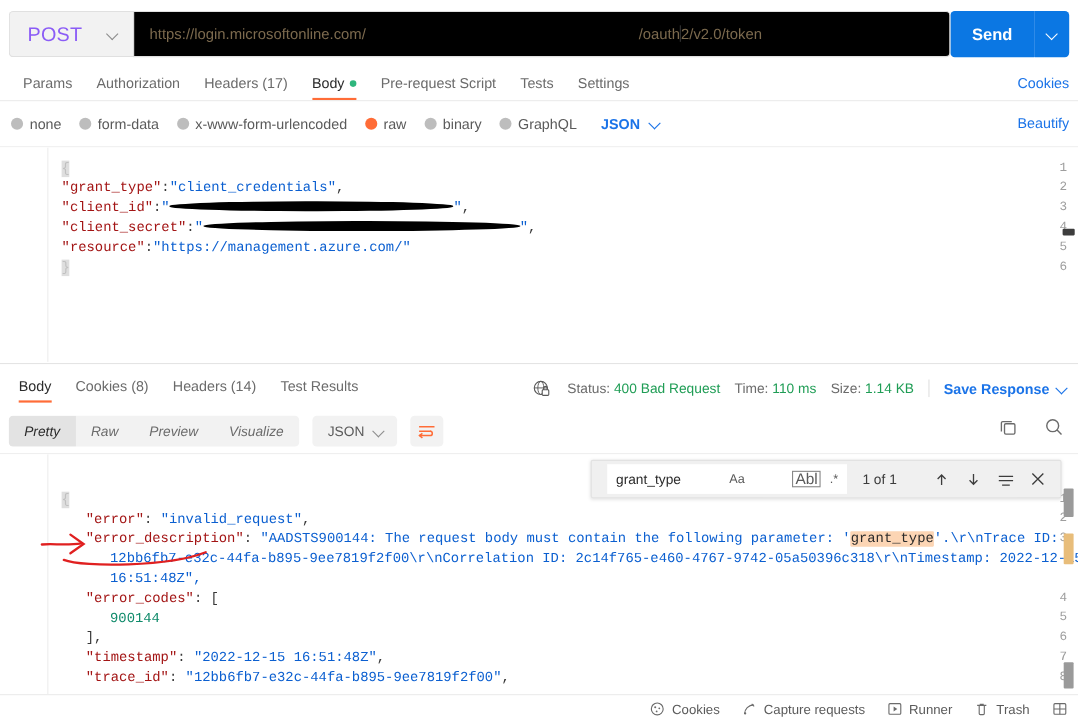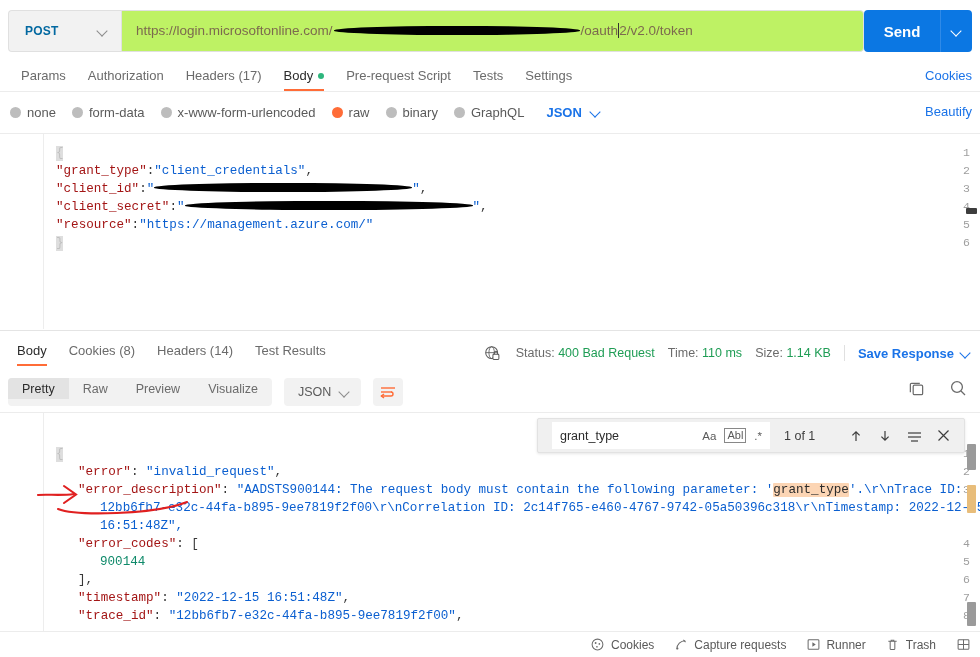--- a/index.html
+++ b/index.html
@@ -17,29 +17,29 @@
     position:absolute; top:10px; left:8px; width:964px; height:42px;
     display:flex; align-items:stretch;
   }
   .method-select {
     width:113px; height:42px; background:#f2f2f2;
     border:1px solid #e0e0e0; border-right:none;
     border-radius:4px 0 0 4px;
     display:flex; align-items:center; justify-content:space-between;
     padding:0 12px 0 16px; cursor:pointer;
   }
-  .method-select .m-label { font-size:12px; font-weight:700; color:#0369a1; letter-spacing:.2px;}
+  .method-select .m-label { font-size:18px; font-weight:400; color:#8b5cf6; letter-spacing:.2px;}
   .chev { width:12px; height:12px; display:inline-block; position:relative; }
   .chev::before {
     content:""; position:absolute; left:1px; top:2px;
     width:7px; height:7px; border-right:1.4px solid #8c8c8c; border-bottom:1.4px solid #8c8c8c;
     transform: rotate(45deg);
   }
   .url-input {
-    flex:1; height:42px; background:#bef264; border:1px solid #e0e0e0;
+    flex:1; height:42px; background:#000000; border:1px solid #e0e0e0;
     border-radius:0 4px 4px 0; display:flex; align-items:center;
     padding:0 14px; position:relative; overflow:hidden;
   }
   .url-text { font-size:13.5px; color:#7c6a4e; white-space:nowrap; font-family:"Liberation Sans", sans-serif;}
   .redact {
     display:inline-block; background:#000; border-radius:48%;
     vertical-align:middle; position:relative; top:-1px;
   }
   .caret {
     display:inline-block; width:1px; height:15px; background:#333;
@@ -135,22 +135,22 @@
   .meta-sep { width:1px; height:16px; background:#e0e0e0; }
   .save-resp { color:#1a73e8; font-size:13px; font-weight:600; cursor:pointer; display:flex; align-items:center; gap:6px;}
   .save-resp .chev::before { border-color:#1a73e8; }
 
   
   .view-toolbar { position:absolute; top:378px; left:8px; display:flex; align-items:center; gap:6px; }
   .seg {
     display:flex; background:#f2f2f2; border-radius:4px; overflow:hidden; height:28px;
   }
   .seg-btn {
-    font-size:12.5px; color:#6b6b6b; padding:0 14px; height:21px;
-    display:flex; align-items:center; cursor:pointer;
+    font-size:12.5px; color:#6b6b6b; padding:0 14px; height:28px;
+    display:flex; align-items:center; cursor:pointer;font-style:italic;
   }
   .seg-btn.active { background:#e3e3e3; color:#2b2b2b; }
   .mini-sel {
     height:28px; background:#f2f2f2; border-radius:4px; display:flex; align-items:center;
     padding:0 10px 0 14px; gap:8px; cursor:pointer; margin-left:6px;
   }
   .mini-sel .ms-label { font-size:12.5px; color:#5a5a5a; }
   .wrap-btn {
     width:30px; height:28px; background:#f2f2f2; border-radius:4px;
     display:flex; align-items:center; justify-content:center; cursor:pointer; margin-left:6px;
@@ -163,21 +163,21 @@
     position:absolute; top:418px; left:537px; width:428px; height:35px;
     background:#f0f0f0; border:1px solid #e2e2e2; border-radius:2px;
     display:flex; align-items:center; box-shadow:0 1px 3px rgba(0,0,0,.10);
   }
   .find-input {
     margin:4px 0 4px 14px; width:218px; height:27px; background:#fff;
     display:flex; align-items:center; padding:0 6px 0 8px; gap:6px;
   }
   .find-input .fi-text { font-size:12.5px; color:#2b2b2b; flex:1; }
   .fi-opt { font-size:11.5px; color:#5a5a5a; cursor:pointer; padding:0 2px; }
-  .fi-opt.boxed { border:1px solid #888; line-height:11px; padding:1px 2px; font-size:11px; }
+  .fi-opt.boxed { border:1px solid #888; line-height:11px; padding:1px 2px; font-size:14px;margin-left:35px; }
   .find-count { font-size:12.5px; color:#3d3d3d; margin-left:14px; }
   .find-actions { display:flex; align-items:center; gap:15px; margin-left:auto; margin-right:14px; }
   .fa { cursor:pointer; color:#3d3d3d; display:flex; align-items:center; }
 
   
   .annot { position:absolute; pointer-events:none; }
   .sb-thumb { position:absolute; border-radius:1px; }
 
   
   .bottombar {

